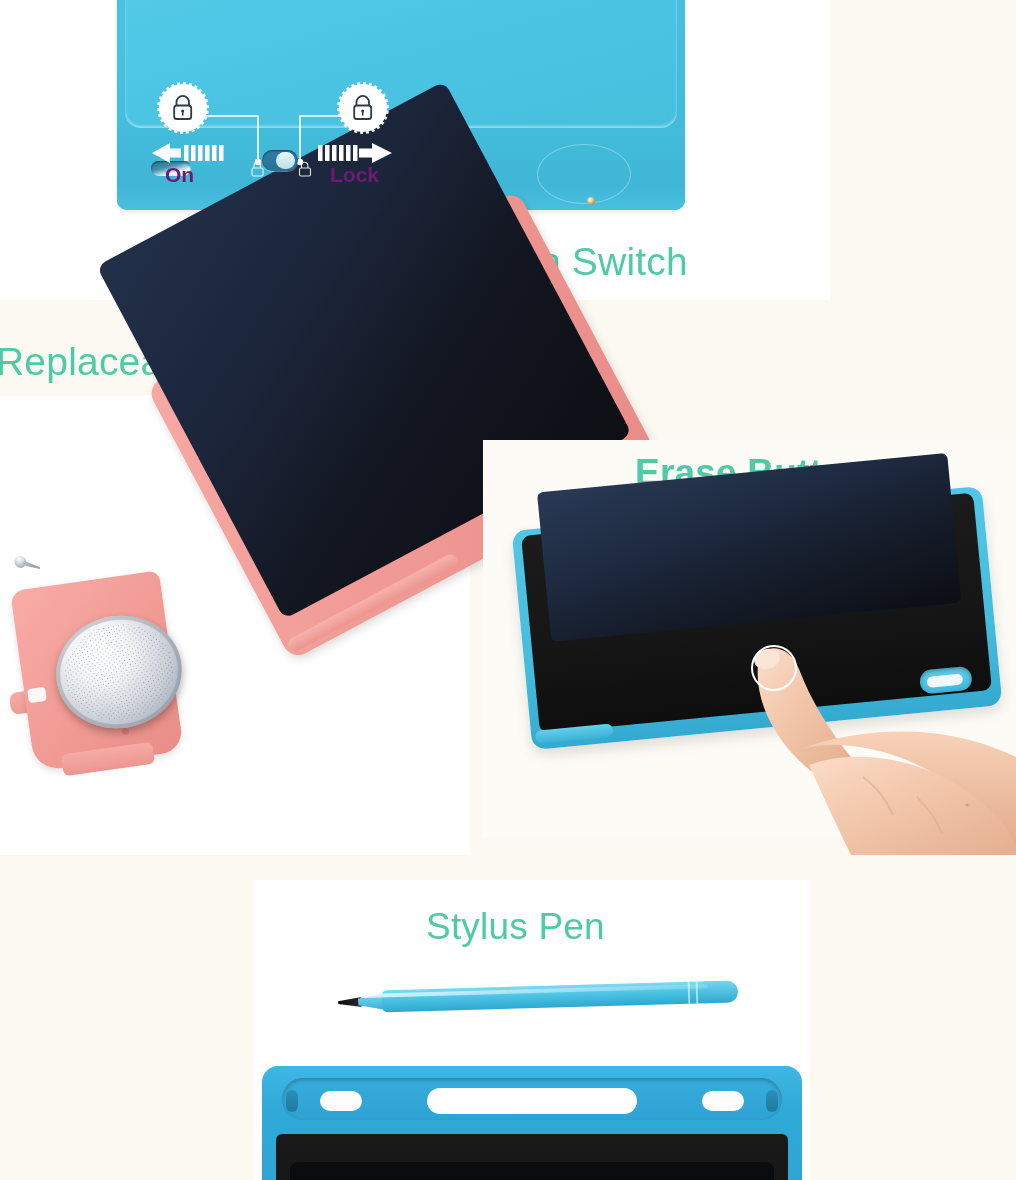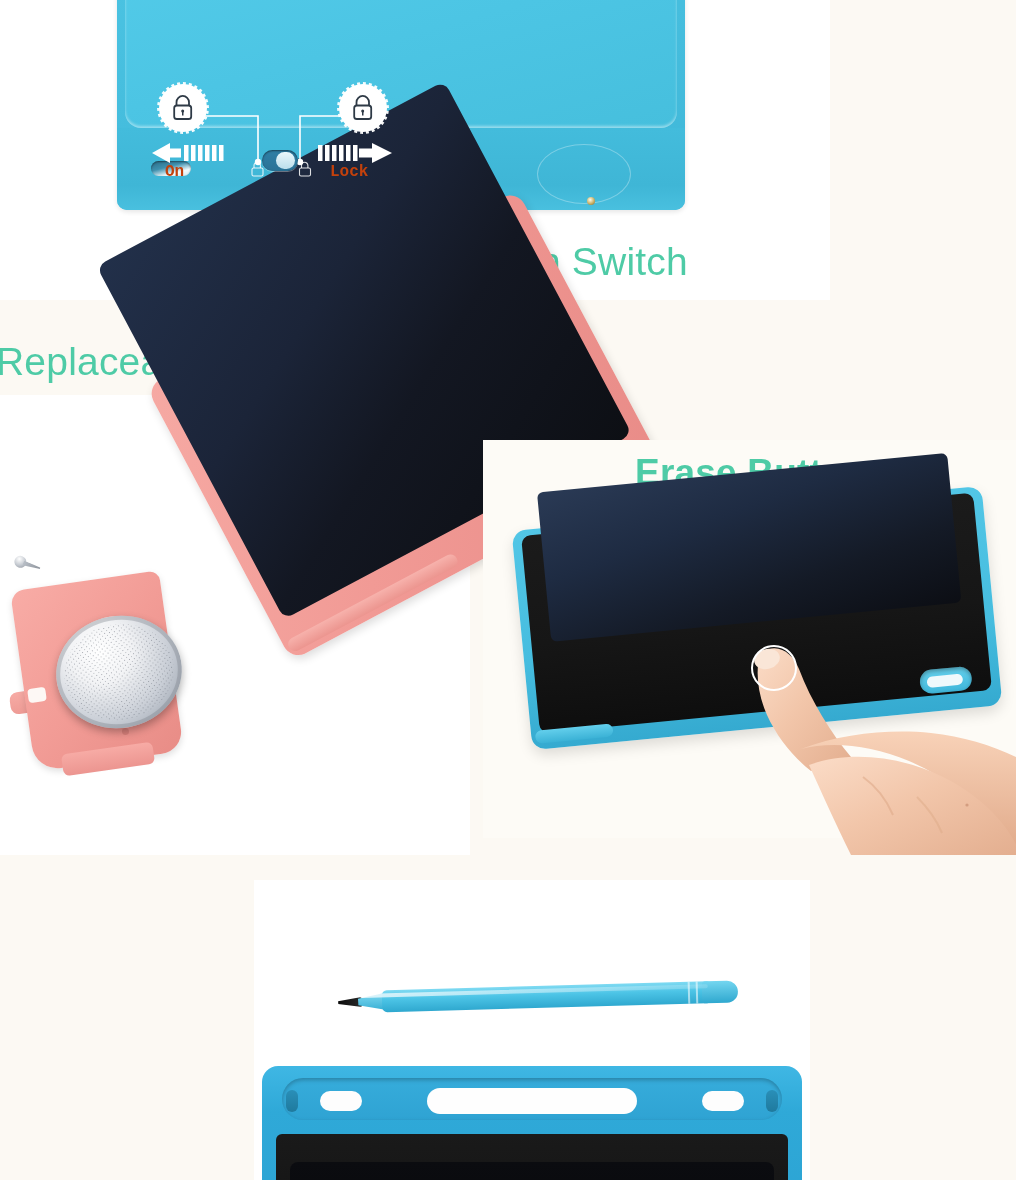--- a/index.html
+++ b/index.html
@@ -100,22 +100,22 @@
   }
   .slider-switch::after{
     content:"";
     position:absolute; left:14px; top:2px; width:19px; height:17px;
     border-radius:9px;
     background:linear-gradient(180deg,#EAF7FB 0%,#BBDFEC 100%);
   }
 
   .sw-label{
     position:absolute; z-index:9;
-    color:#c2410c; font-weight:700; font-size:16px;
-    font-family:Liberation Mono, monospace;
+    color:#701a75; font-weight:700; font-size:21px;
+    font-family:Liberation Sans, sans-serif;
   }
   #swl-on   { left:165px; top:163px; }
   #swl-lock { left:330px; top:163px; }
 
   #cap-lock { left:289px; top:240px; font-size:39px; }
 
   
   #cap-battery { left:-4px; top:340px; font-size:39px; }
 
   #panel-battery { left:0; top:395px; width:470px; height:460px; }
@@ -484,20 +484,21 @@
       <path d="M78,120 C116,106 168,110 212,132 C252,152 278,180 290,210 L120,210
                C104,178 90,146 78,120 Z" fill="url(#skin)"></path>
 
       <path d="M132,132 C146,142 156,156 162,170" stroke="#DCA886" stroke-width="2" fill="none" opacity=".55"></path>
       <path d="M186,152 C198,164 206,176 211,188" stroke="#DCA886" stroke-width="2" fill="none" opacity=".45"></path>
       <circle cx="236" cy="160" r="1.6" fill="#C98F72" opacity=".7"></circle>
     </svg>
   </section>
 
   <section class="panel" id="panel-stylus">
+    <div class="caption" id="cap-stylus">Stylus Pen</div>
 
     <div class="pen">
       <div class="pen-tip"></div>
       <div class="pen-taper"></div>
       <div class="pen-body"></div>
       <div class="pen-cap"></div>
       <div class="pen-ring" style="right:40px;"></div>
       <div class="pen-ring" style="right:48px;"></div>
       <div class="pen-gloss"></div>
     </div>

